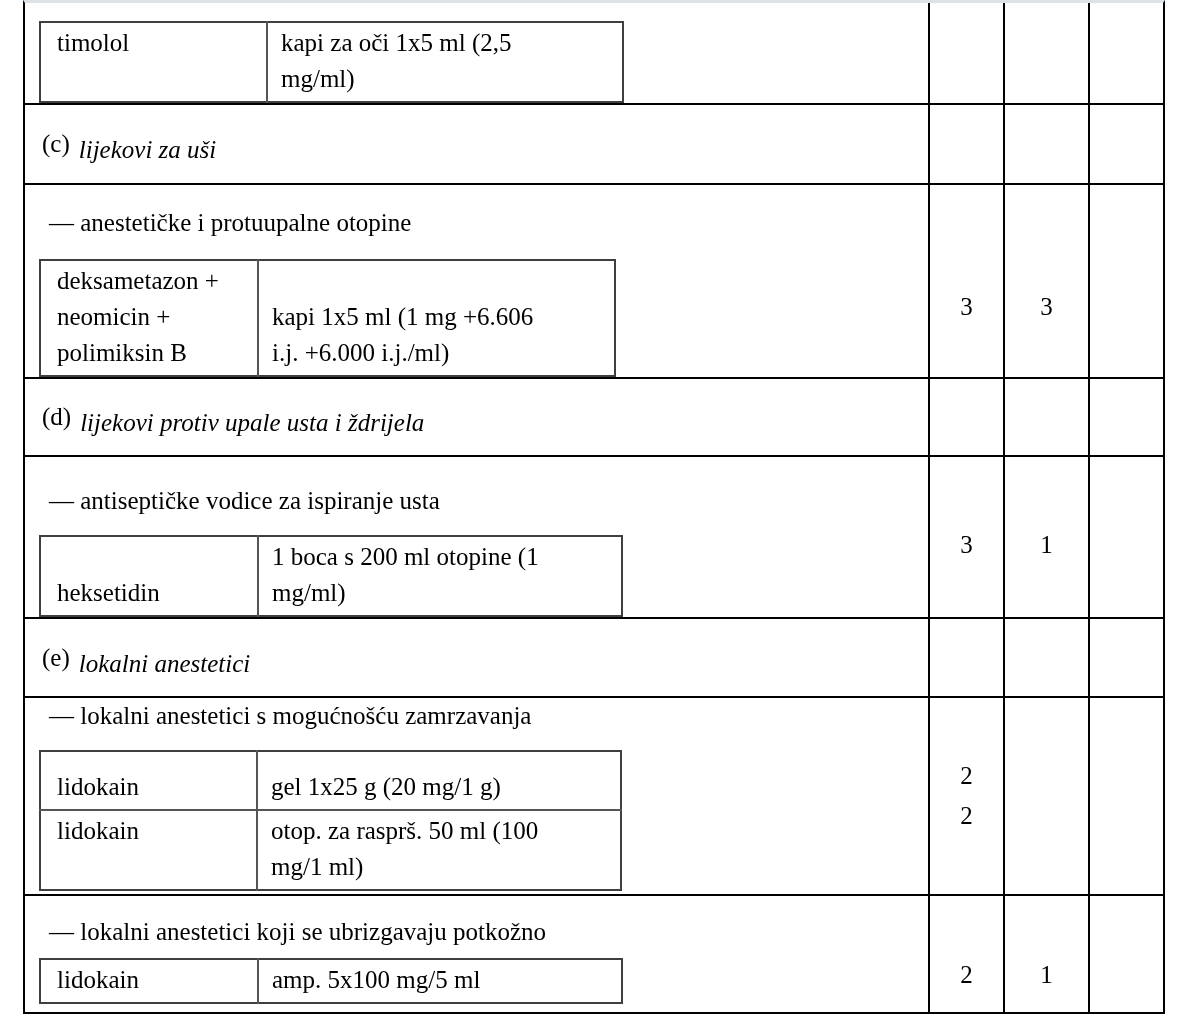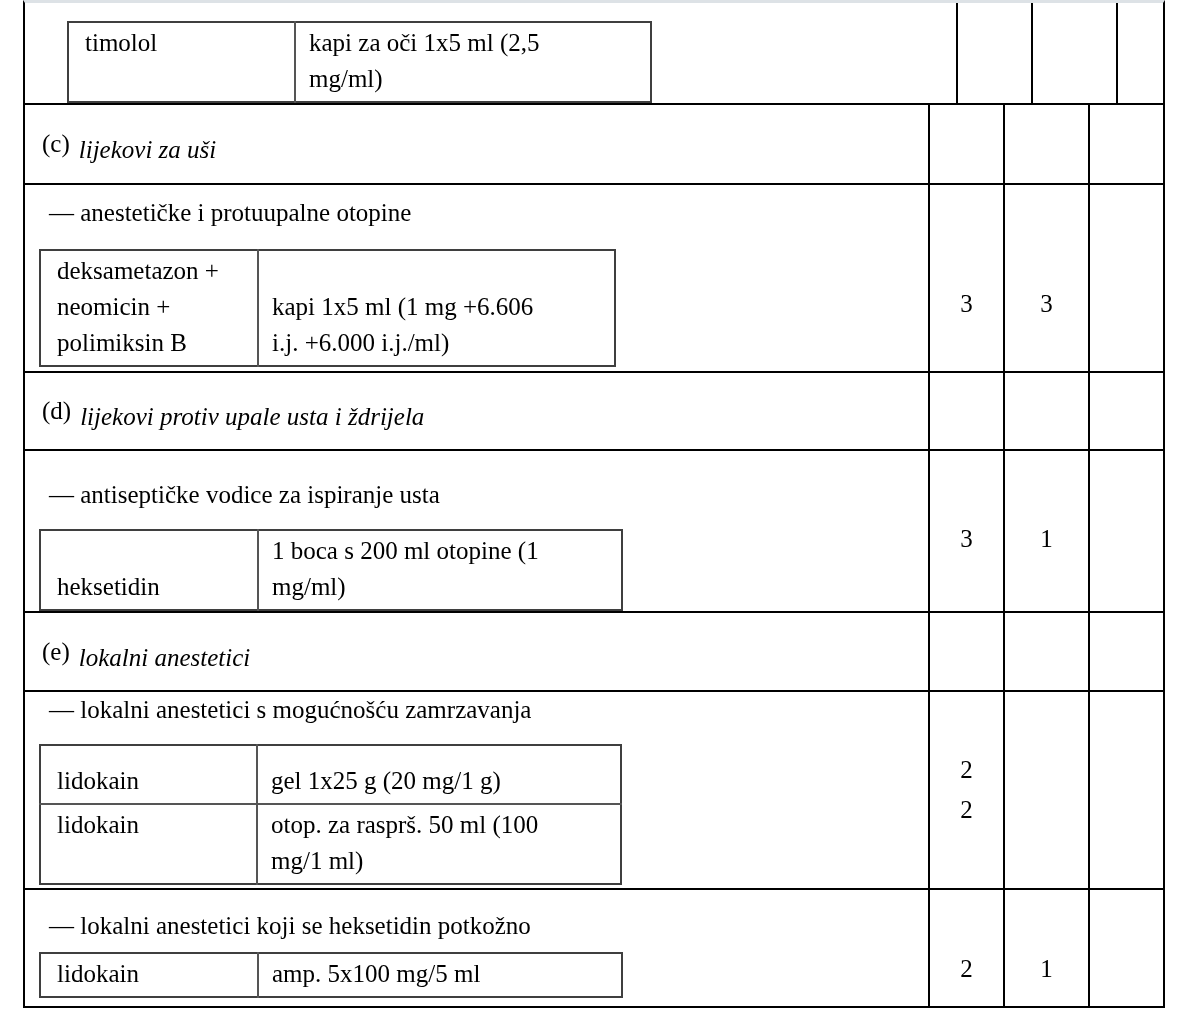--- a/index.html
+++ b/index.html
@@ -19,39 +19,39 @@
     border-bottom:2px solid #000;box-sizing:border-box;
   }
   .trow:last-child{border-bottom:none;}
   .cell{box-sizing:border-box;}
   .main-cell{border-right:2px solid #000;padding:0;}
   .num-cell{border-right:2px solid #000;display:flex;flex-direction:column;
     align-items:center;justify-content:center;text-align:center;}
   .num-cell:last-child{border-right:none;}
   .num-line{display:block;line-height:40px;}
   
-  .r1{min-height:96px;padding-left:28px;}
+  .r1{min-height:96px;}
   .r2{min-height:80px;}
   .r3{min-height:188px;}
   .r4{min-height:78px;}
   .r5{min-height:145px;}
   .r6{min-height:79px;}
   .r7{min-height:198px;}
   .r8{min-height:116px;}
   
   .r3 .num-cell{padding-top:52px;}
   .r5 .num-cell{padding-top:16px;}
   .r8 .num-cell{padding-top:42px;}
   
   .section-cell{display:flex;align-items:center;padding-left:17px;}
   .section-prefix{font-style:normal;margin-right:9px;}
   .section-title{font-style:italic;margin-top:12px;}
   
   .group-label{margin:0;padding-left:24px;}
-  .r3 .group-label{padding-top:10px;}
+  .r3 .group-label{padding-top:20px;}
   .r5 .group-label{padding-top:26px;}
   .r7 .group-label{}
   .r8 .group-label{padding-top:18px;}
   
   .dbox{
     display:table;border-collapse:collapse;margin-left:14px;
     border:2px solid #3f3f3f;background:#fff;
   }
   .dbox-row{display:table-row;}
   .dbox-row .dbox-cell{border-top:2px solid #555;}
@@ -206,21 +206,21 @@
     <div class="cell num-cell">
       <span class="num-line">2</span>
       <span class="num-line">2</span>
     </div>
     <div class="cell num-cell"></div>
     <div class="cell num-cell"></div>
   </div>
 
   <div class="trow r8">
     <div class="cell main-cell">
-      <p class="group-label">— lokalni anestetici koji se heksetidin potkožno</p>
+      <p class="group-label">— lokalni anestetici koji se ubrizgavaju potkožno</p>
       <div class="dbox box5">
         <div class="dbox-row">
           <div class="dbox-cell name va-middle">
             <span class="tline">lidokain</span>
           </div>
           <div class="dbox-cell desc va-middle">
             <span class="tline">amp. 5x100 mg/5 ml</span>
           </div>
         </div>
       </div>

